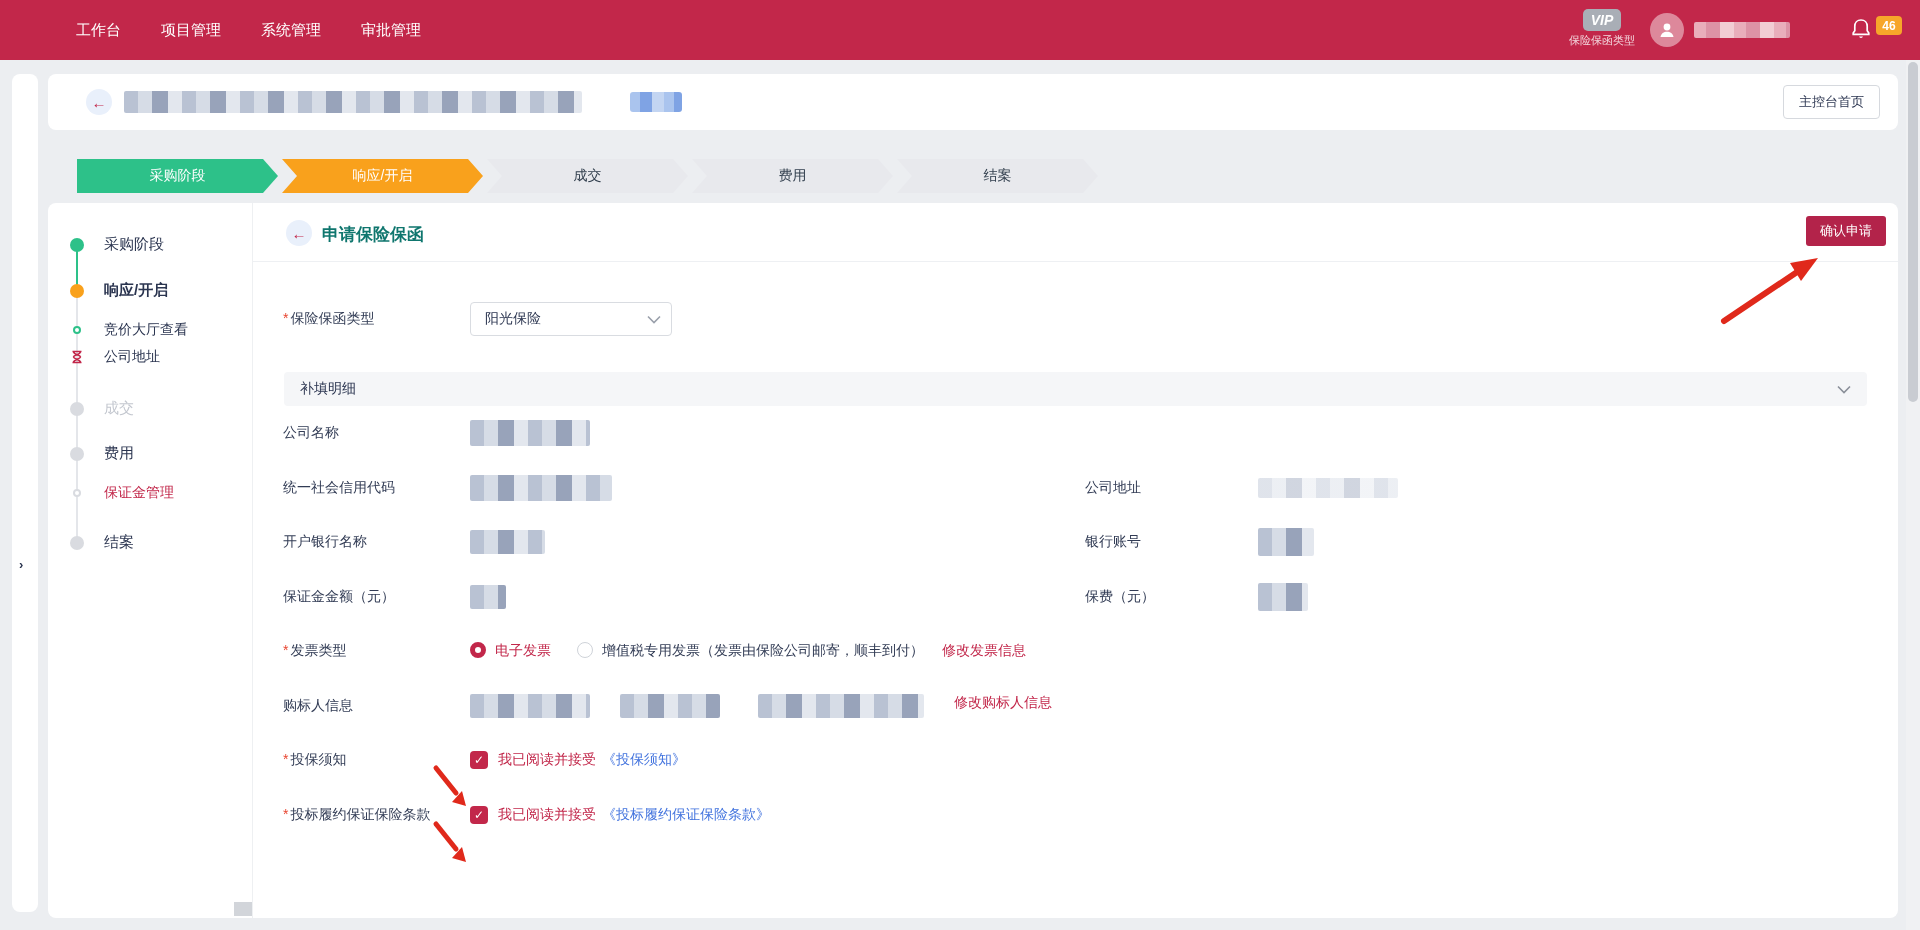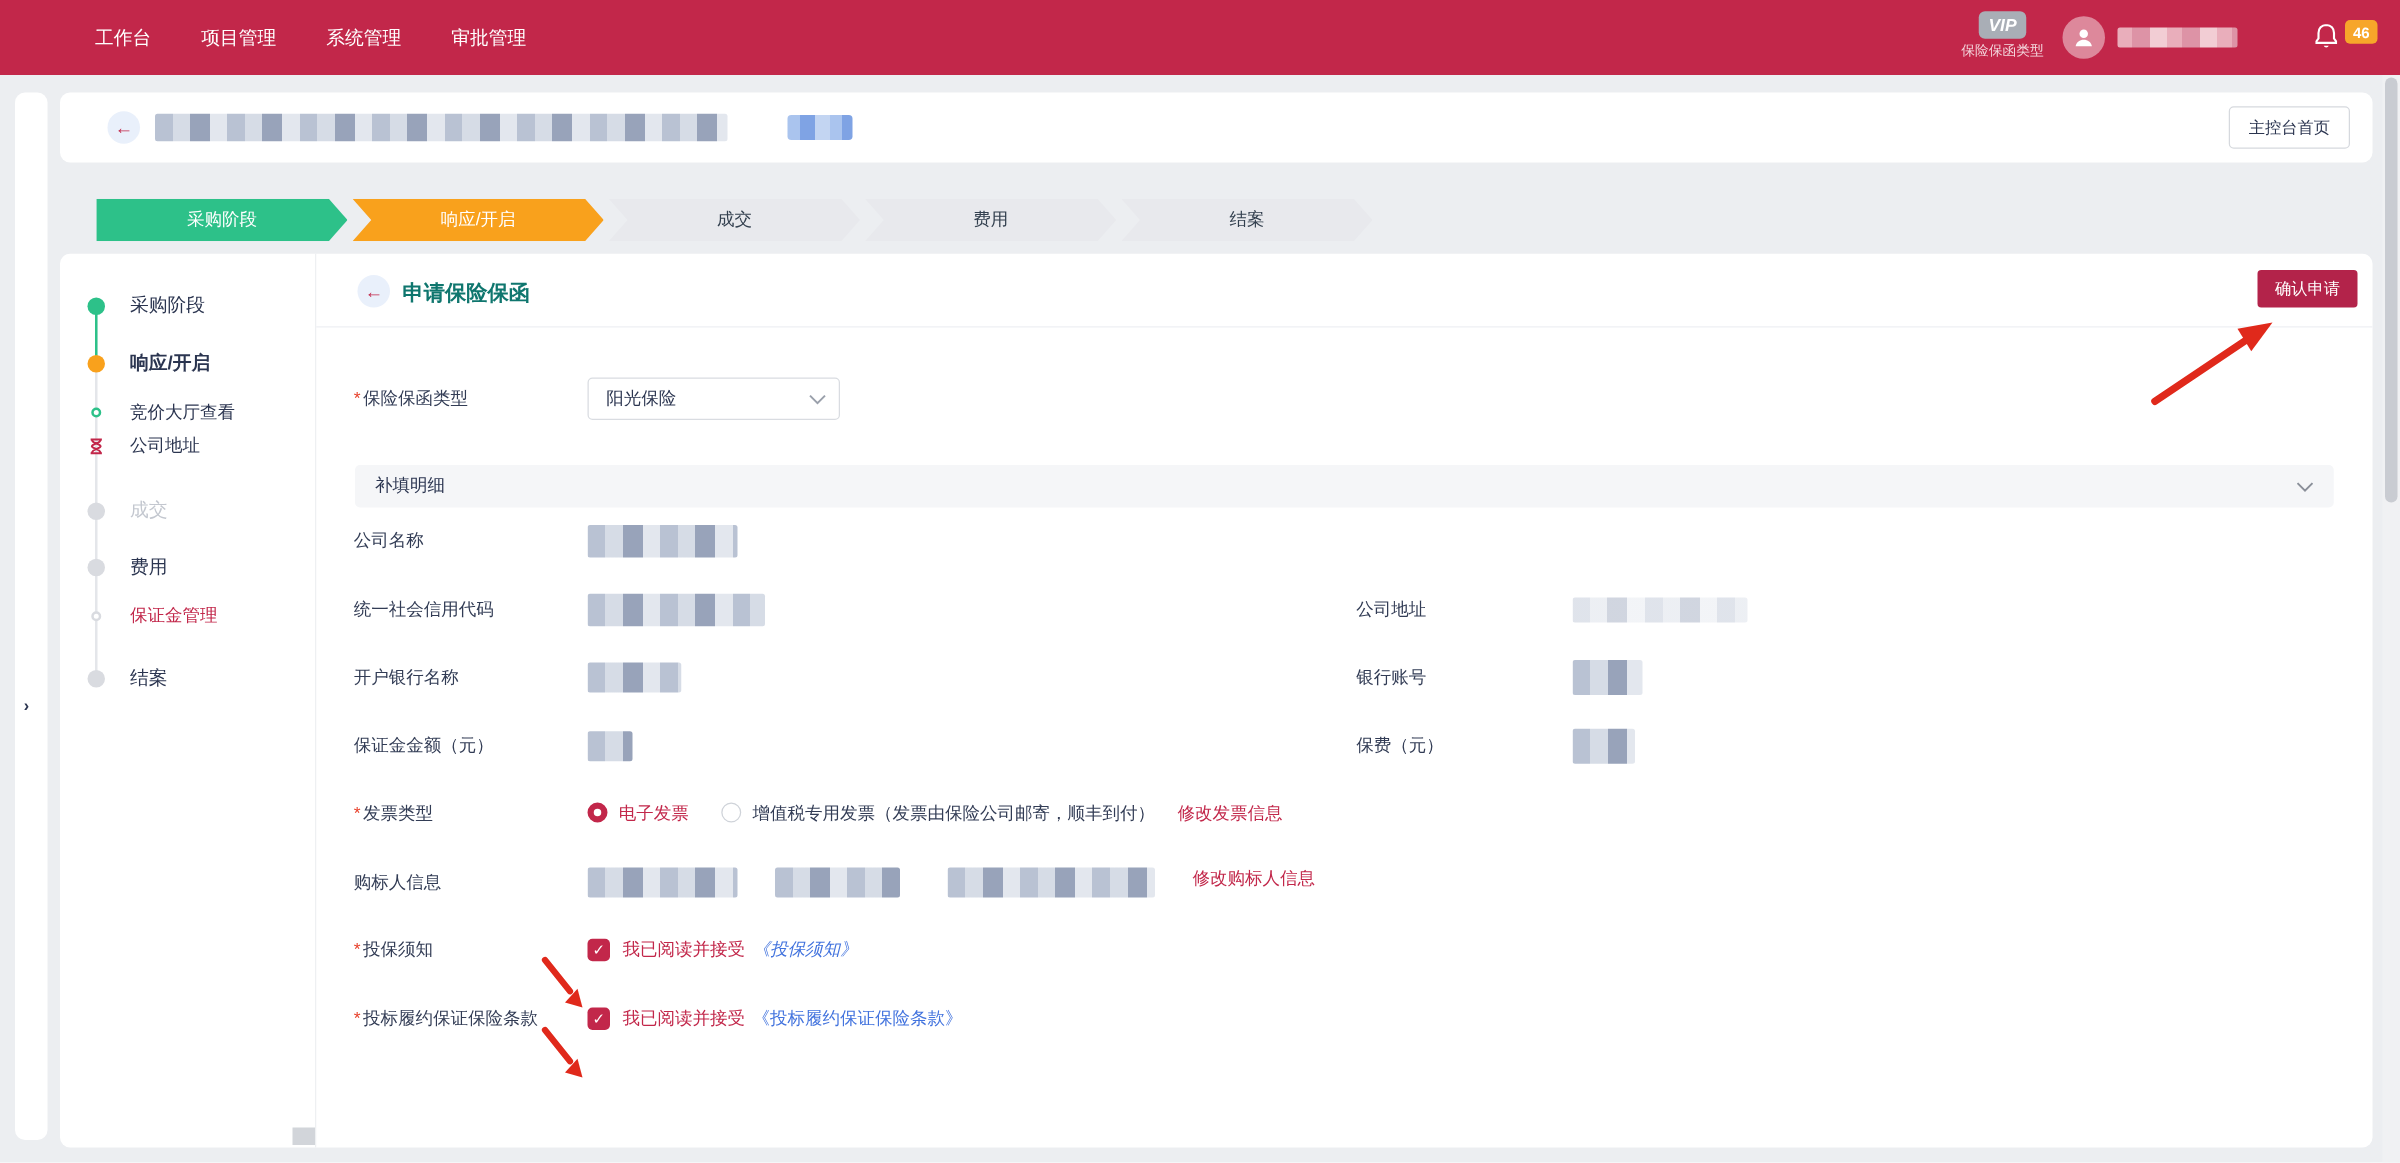--- a/index.html
+++ b/index.html
@@ -265,21 +265,21 @@
         <div class="blur" style="width:166px;height:24px;margin-left:38px;"></div>
         <span class="red-link" style="margin-left:30px;">修改购标人信息</span>
       </div>
     </div>
 
     <div class="frow">
       <div class="flabel"><span class="req">*</span><span>投保须知</span></div>
       <div class="fvalue">
         <span class="checkbox">✓</span>
         <span class="red-text" style="margin-left:10px;">我已阅读并接受</span>
-        <span class="blue-link" style="margin-left:6px;font-style:italic;">《投保须知》</span>
+        <span class="blue-link" style="margin-left:6px;">《投保须知》</span>
       </div>
     </div>
 
     <div class="frow">
       <div class="flabel"><span class="req">*</span><span>投标履约保证保险条款</span></div>
       <div class="fvalue">
         <span class="checkbox">✓</span>
         <span class="red-text" style="margin-left:10px;">我已阅读并接受</span>
         <span class="blue-link" style="margin-left:6px;">《投标履约保证保险条款》</span>
       </div>

